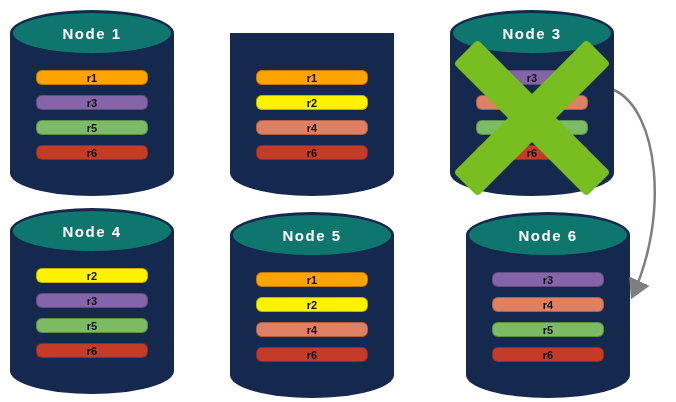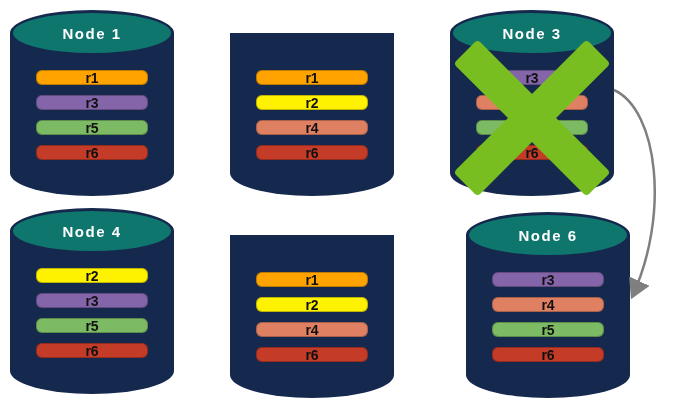--- a/index.html
+++ b/index.html
@@ -23,21 +23,21 @@
   }
   .cyl-top .title{
     color:#ffffff;font-weight:bold;font-size:15px;letter-spacing:1.5px;
   }
   .bars{
     position:absolute;left:26px;top:60px;width:112px;z-index:3;
   }
   .bar{
     height:15px;margin-bottom:10px;border-radius:6px;
     display:flex;align-items:center;justify-content:center;
-    font-size:14px;font-weight:bold;color:#101010;
+    font-size:11px;font-weight:bold;color:#101010;
     box-shadow:0 0 0 1px rgba(0,0,0,0.25) inset;
   }
   .x-overlay{
     position:absolute;left:-5px;top:28px;width:174px;height:160px;z-index:5;
   }
   .x-arm{
     position:absolute;left:50%;top:50%;width:34px;height:188px;
     background:#78BE20;border-radius:4px;
   }
   .x-arm.a{transform:translate(-50%,-50%) rotate(45deg);}
@@ -102,20 +102,23 @@
       <div class="bar" style="background-color: rgb(255, 242, 0);">r2</div>
       <div class="bar" style="background-color: rgb(132, 101, 169);">r3</div>
       <div class="bar" style="background-color: rgb(124, 186, 99);">r5</div>
       <div class="bar" style="background-color: rgb(196, 59, 40);">r6</div>
     </div>
   </div>
 
   <div class="node" style="left:230px;top:212px;">
     <div class="cyl-bottom"></div>
     <div class="cyl-body"></div>
+    <div class="cyl-top">
+      <span class="title">Node 5</span>
+    </div>
     <div class="bars">
       <div class="bar" style="background-color: rgb(255, 163, 0);">r1</div>
       <div class="bar" style="background-color: rgb(255, 242, 0);">r2</div>
       <div class="bar" style="background-color: rgb(224, 128, 99);">r4</div>
       <div class="bar" style="background-color: rgb(196, 59, 40);">r6</div>
     </div>
   </div>
 
   <div class="node" style="left:450px;top:212px;margin-left:16px;">
     <div class="cyl-bottom"></div>

